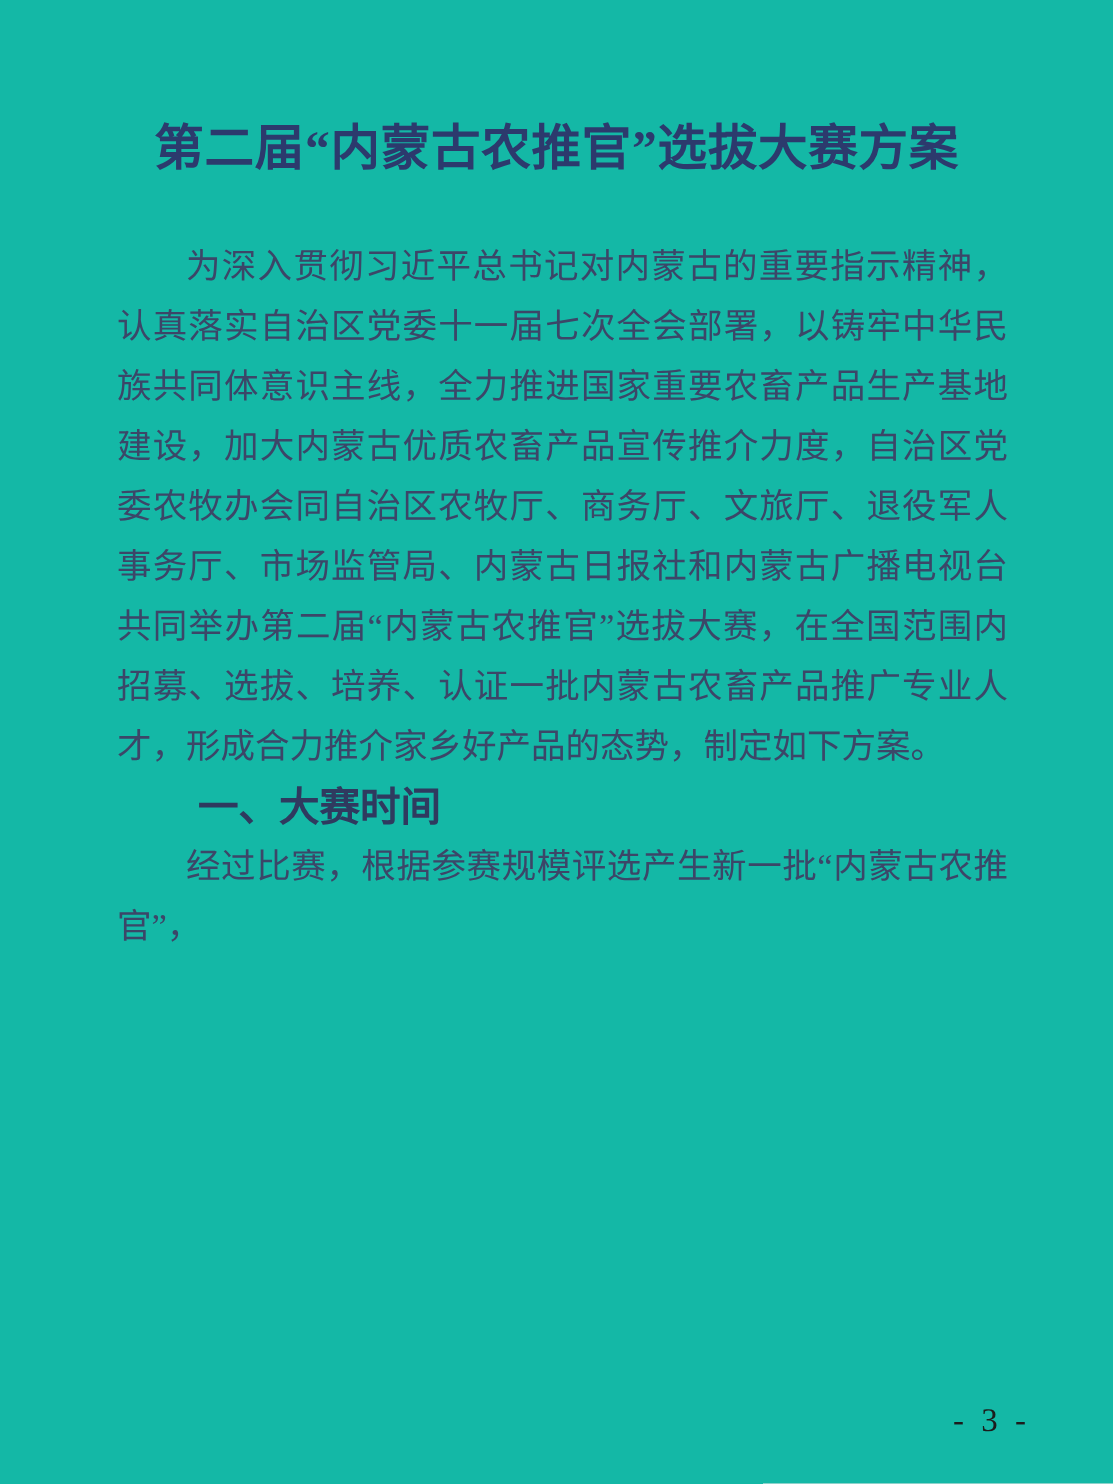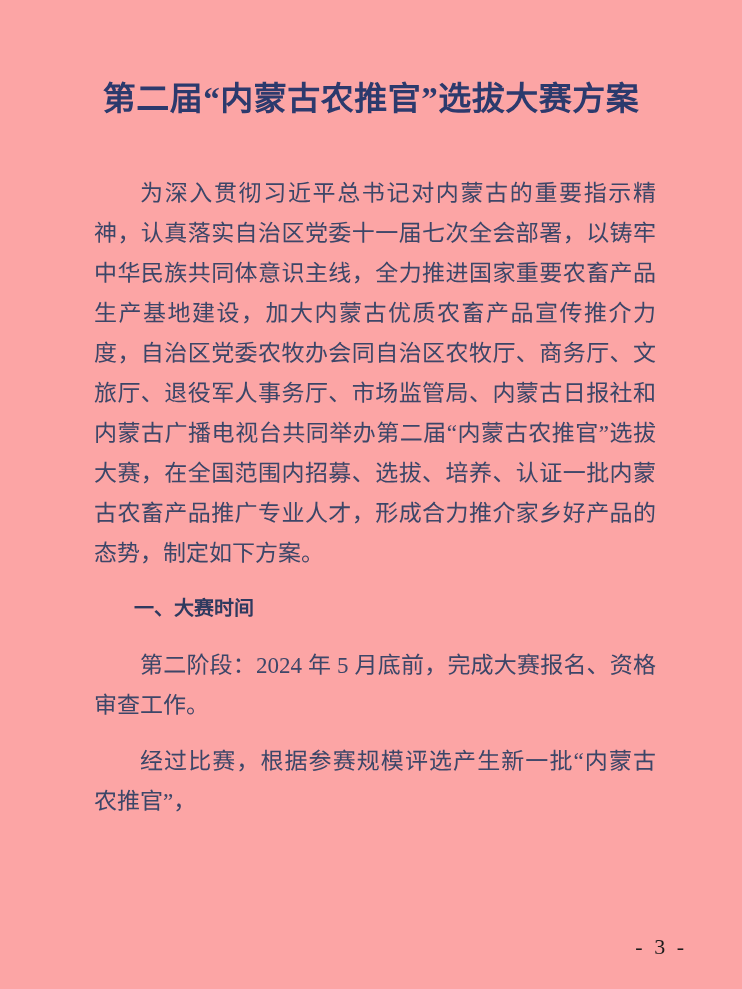--- a/index.html
+++ b/index.html
@@ -5,21 +5,21 @@
   html, body {
     margin: 0;
     padding: 0;
     background: #e8e8e8;
   }
   .page {
     position: relative;
     width: 742px;
     height: 989px;
     margin: 0 auto;
-    background: #fca5a5;
+    background: #14b8a6;
     overflow: hidden;
     font-family: "Liberation Serif", "DejaVu Serif", serif;
   }
   .doc-title {
     position: absolute;
     top: 72px;
     left: 0;
     width: 100%;
     text-align: center;
     font-size: 33px;
@@ -32,28 +32,28 @@
     position: absolute;
     left: 78px;
     top: 158px;
     width: 594px;
     font-size: 23px;
     line-height: 40px;
     color: #3c4668;
     text-align: justify;
   }
   .content p {
-    margin: 16px;
+    margin: 0;
     padding: 0;
     text-indent: 2em;
   }
   .content p.heading {
-    font-family: Liberation Mono, monospace;
+    font-family: Liberation Sans, sans-serif;
     font-weight: bold;
-    font-size: 20px;
+    font-size: 27px;
     color: #2f3a5f;
     text-align: left;
   }
   .page-number {
     position: absolute;
     top: 934px;
     right: 55px;
     font-size: 22px;
     letter-spacing: 3px;
     color: #1c1c1c;
@@ -63,19 +63,18 @@
 </head>
 <body>
 
 <div class="page">
 
   <div class="doc-title">第二届“内蒙古农推官”选拔大赛方案</div>
 
   <div class="content">
     <p>为深入贯彻习近平总书记对内蒙古的重要指示精神，认真落实自治区党委十一届七次全会部署，以铸牢中华民族共同体意识主线，全力推进国家重要农畜产品生产基地建设，加大内蒙古优质农畜产品宣传推介力度，自治区党委农牧办会同自治区农牧厅、商务厅、文旅厅、退役军人事务厅、市场监管局、内蒙古日报社和内蒙古广播电视台共同举办第二届“内蒙古农推官”选拔大赛，在全国范围内招募、选拔、培养、认证一批内蒙古农畜产品推广专业人才，形成合力推介家乡好产品的态势，制定如下方案。</p>
     <p class="heading">一、大赛时间</p>
-    <p>第二阶段：2024 年 5 月底前，完成大赛报名、资格审查工作。</p>
     <p>经过比赛，根据参赛规模评选产生新一批“内蒙古农推官”，</p>
   </div>
 
   <div class="page-number">- 3 -</div>
 
 </div>
 
 </body></html>

